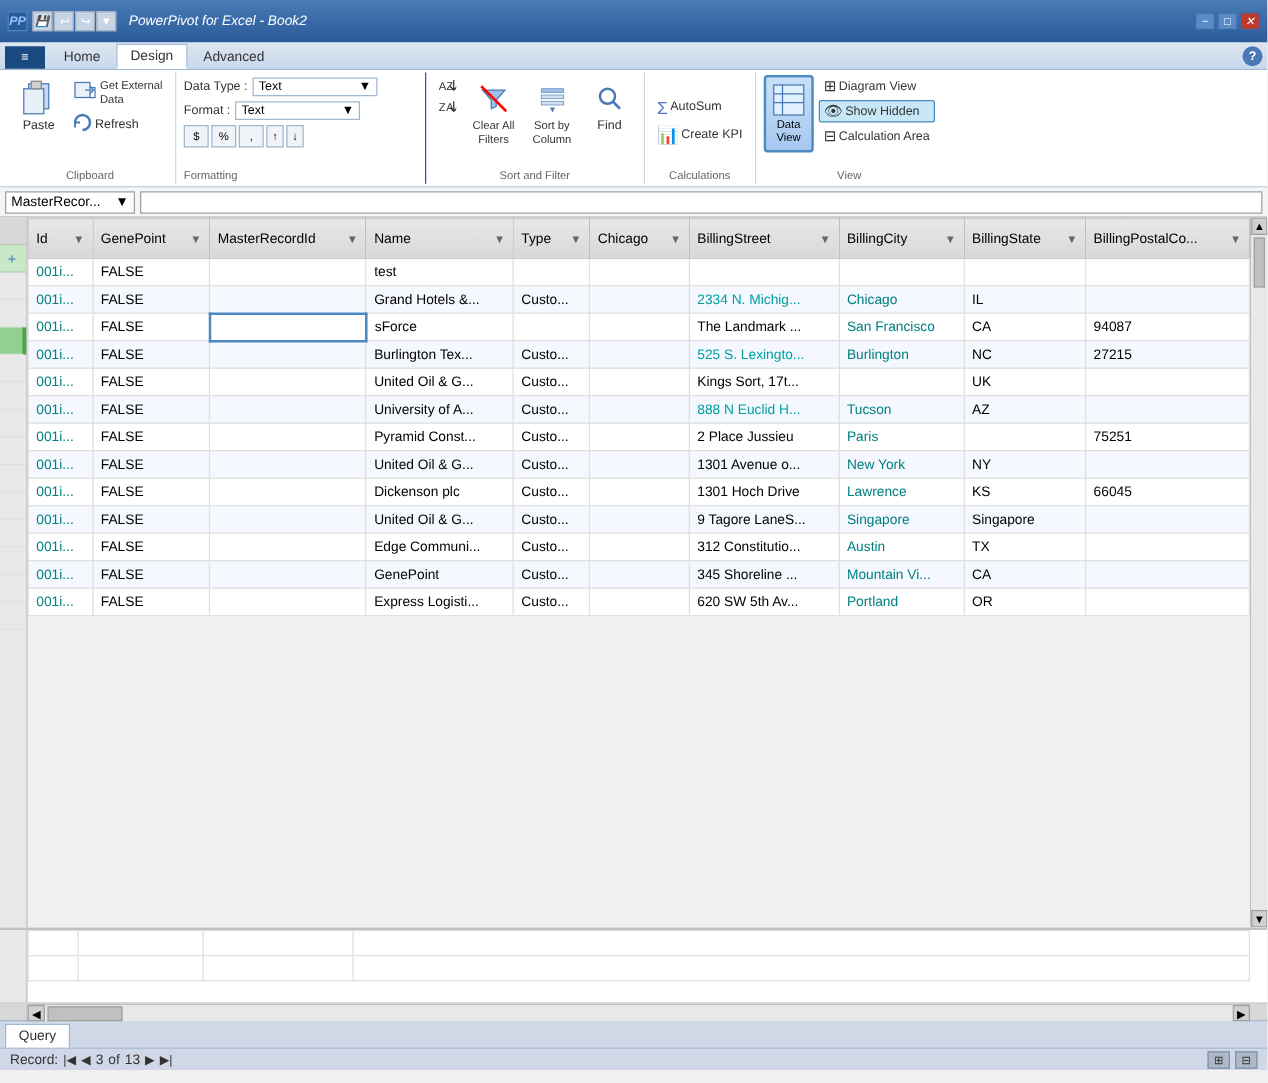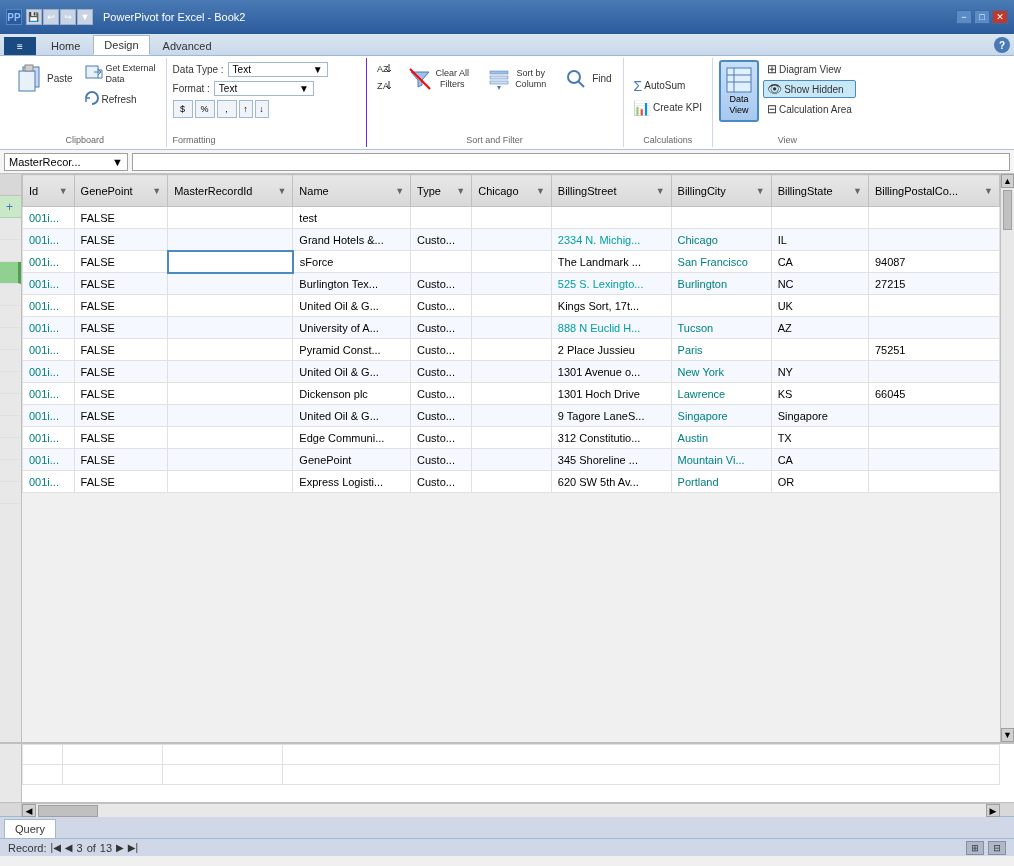--- a/index.html
+++ b/index.html
@@ -8,20 +8,21 @@
     
     .title-bar {
       background: linear-gradient(to bottom, #4a7bb5, #2a5a9a);
       height: 34px;
       display: flex;
       align-items: center;
       justify-content: space-between;
       padding: 16px 6px;
       color: white;
       font-size: 11px;
+      font-style: italic;
     }
     .title-bar-left { display: flex; align-items: center; gap: 4px; }
     .title-bar-icons { display: flex; gap: 2px; }
     .title-icon { width: 16px; height: 14px; background: #5a8bc5; border: 1px solid #3a6aa5; display: flex; align-items: center; justify-content: center; font-size: 9px; color: white; cursor: pointer; }
     .title-icon.close { background: #c0392b; }
     .title-icon.min { background: #5a8bc5; }
     .title-icon.max { background: #5a8bc5; }
     .qa-btn { width: 16px; height: 16px; background: #c8d4e4; border: 1px solid #a0b0c8; display: flex; align-items: center; justify-content: center; font-size: 9px; cursor: pointer; }
 
     
@@ -74,21 +75,21 @@
       font-size: 9px;
       color: #666;
       margin-top: auto;
       padding-top: 2px;
       text-align: left;
     }
     .ribbon-buttons { display: flex; align-items: flex-start; gap: 2px; flex: 1; }
 
     .ribbon-btn-large {
       display: flex;
-      flex-direction: row;
+      flex-direction: column;
       align-items: center;
       padding: 2px 4px;
       cursor: pointer;
       border: 1px solid transparent;
       border-radius: 2px;
       min-width: 36px;
     }
     .ribbon-btn-large .icon { width: 32px; height: 32px; display: flex; align-items: center; justify-content: center; font-size: 20px; }
     .ribbon-btn-large .label { font-size: 10px; text-align: center; color: #333; line-height: 1.2; }
 
@@ -150,21 +151,21 @@
     .formula-bar {
       background: #f5f5f5;
       height: 24px;
       display: flex;
       align-items: center;
       border-bottom: 1px solid #c0c0c0;
       padding: 0 4px;
       gap: 4px;
     }
     .name-box {
-      width: 124px;
+      width: 104px;
       height: 18px;
       border: 1px solid #a0a0a0;
       background: white;
       padding: 0 4px;
       font-size: 11px;
       display: flex;
       align-items: center;
       justify-content: space-between;
     }
     .formula-input {

